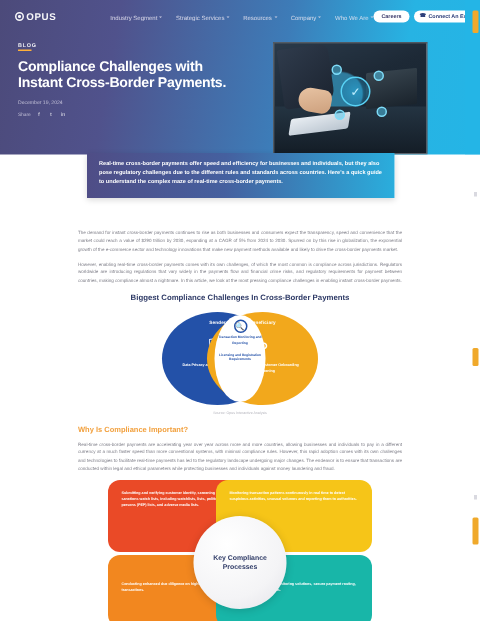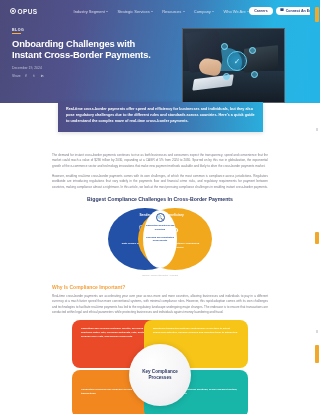--- a/index.html
+++ b/index.html
@@ -275,21 +275,21 @@
           <span class="phone-ico">☎</span>
           <span>Connect An Expert</span>
         </div>
       </div>
     </div>
 
     <div class="hero-body">
       <div class="hero-left">
         <div class="eyebrow">BLOG</div>
         <div class="eyebrow-rule"></div>
-        <div class="hero-title">Onboarding Challenges with Instant Cross-Border Payments.</div>
+        <div class="hero-title">Compliance Challenges with Instant Cross-Border Payments.</div>
         <div class="hero-date">December 19, 2024</div>
         <div class="share-row">
           <span class="share-lbl">Share</span>
           <span class="share-ico">f</span>
           <span class="share-ico">t</span>
           <span class="share-ico">in</span>
         </div>
       </div>
 
       <div class="hero-img">

